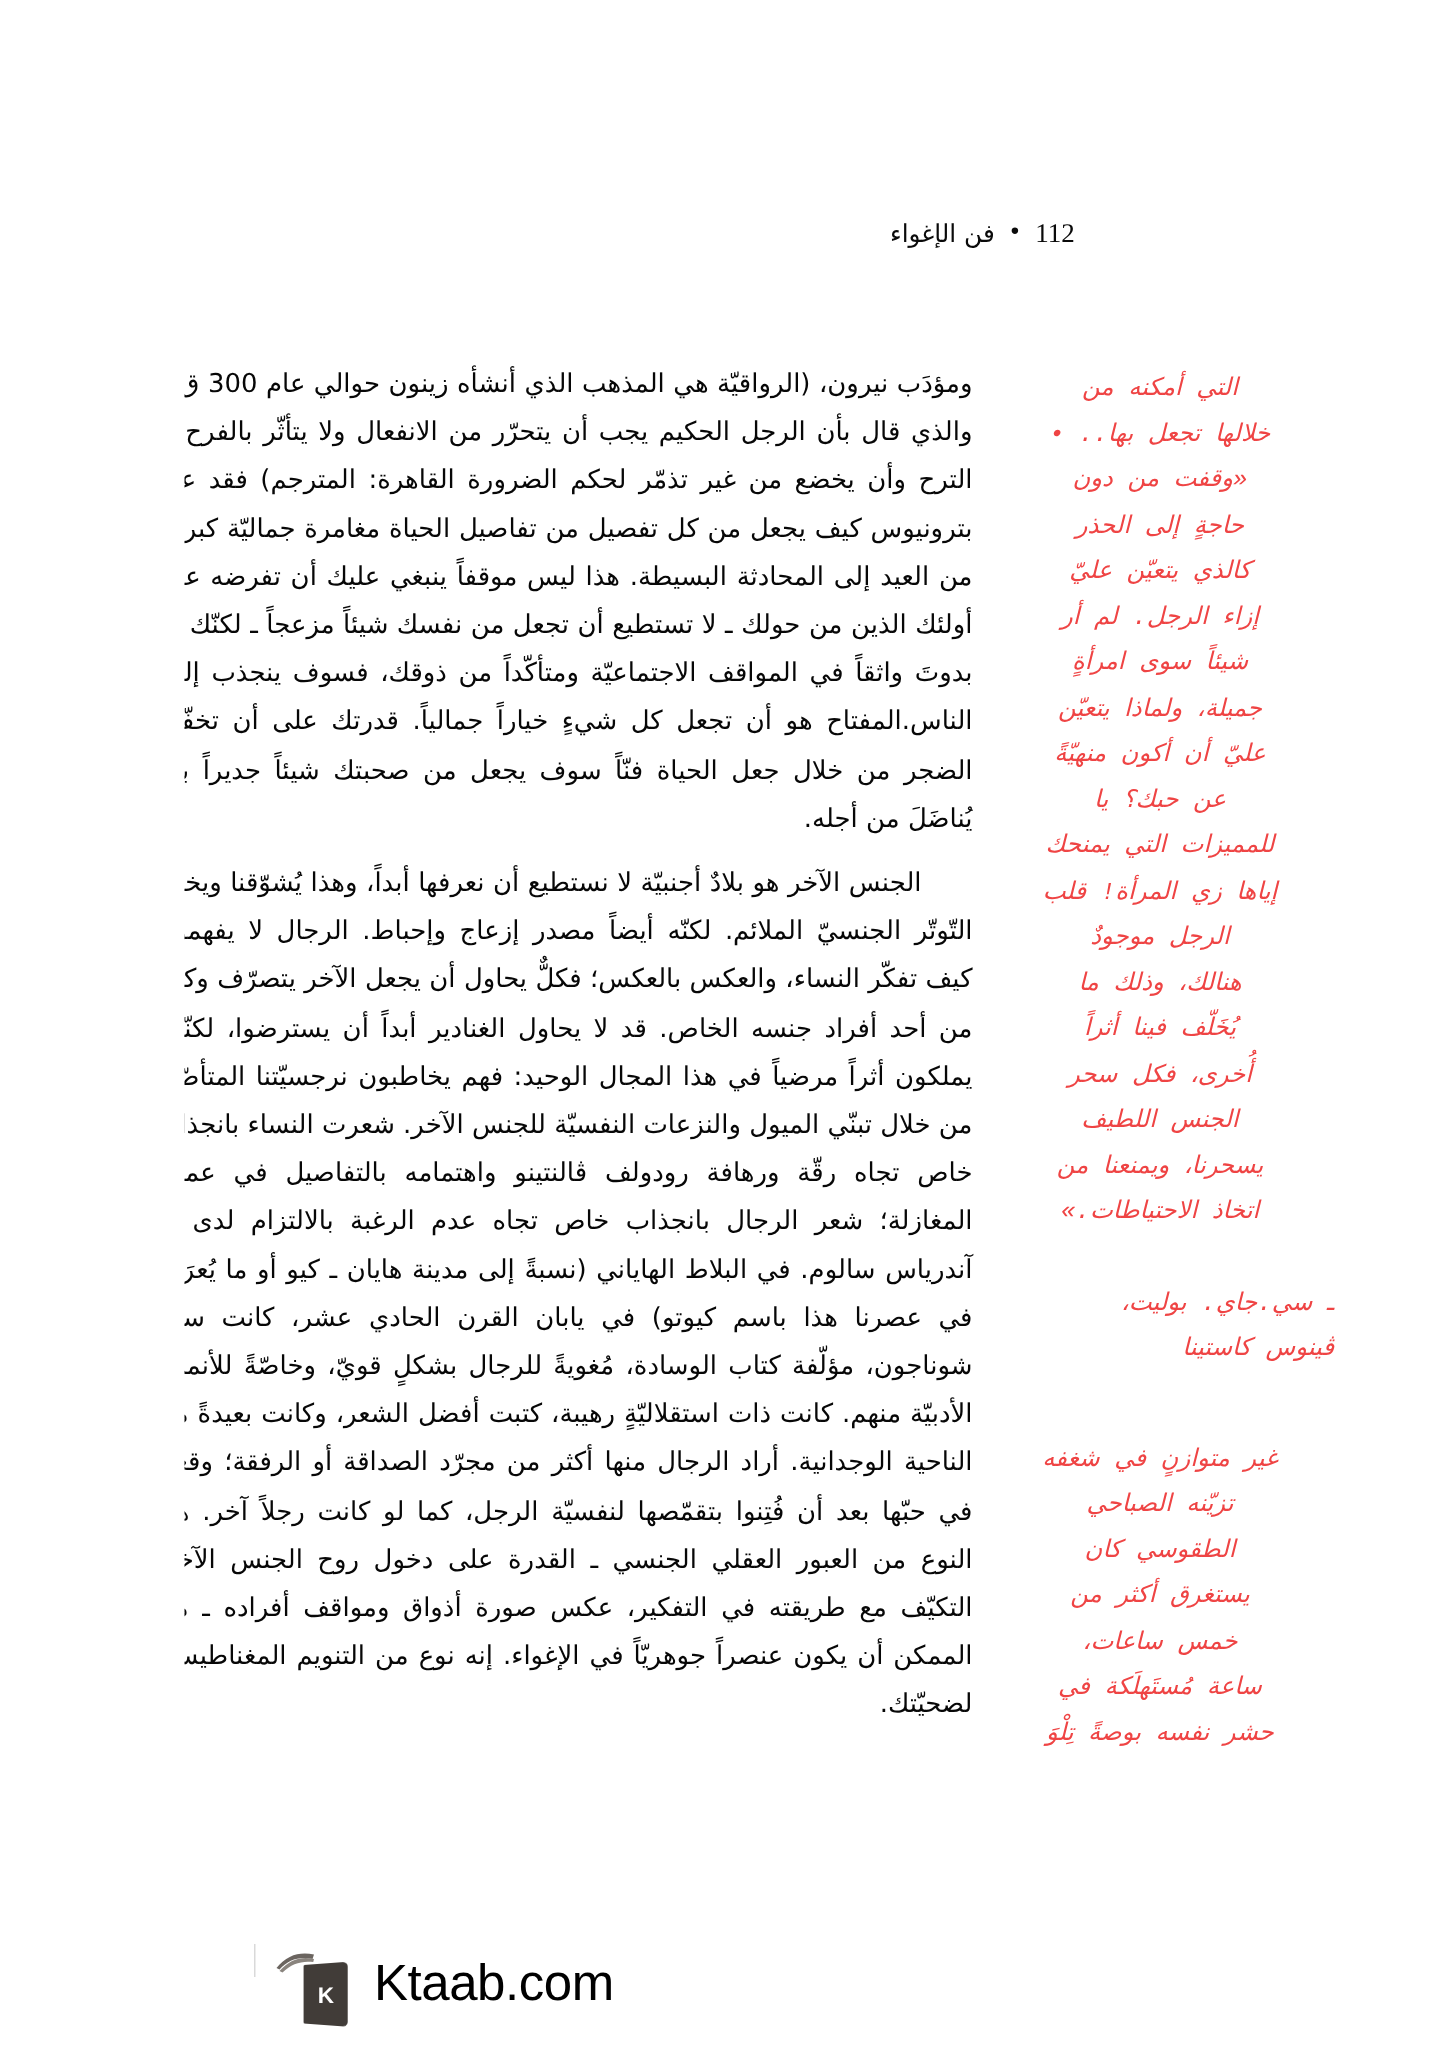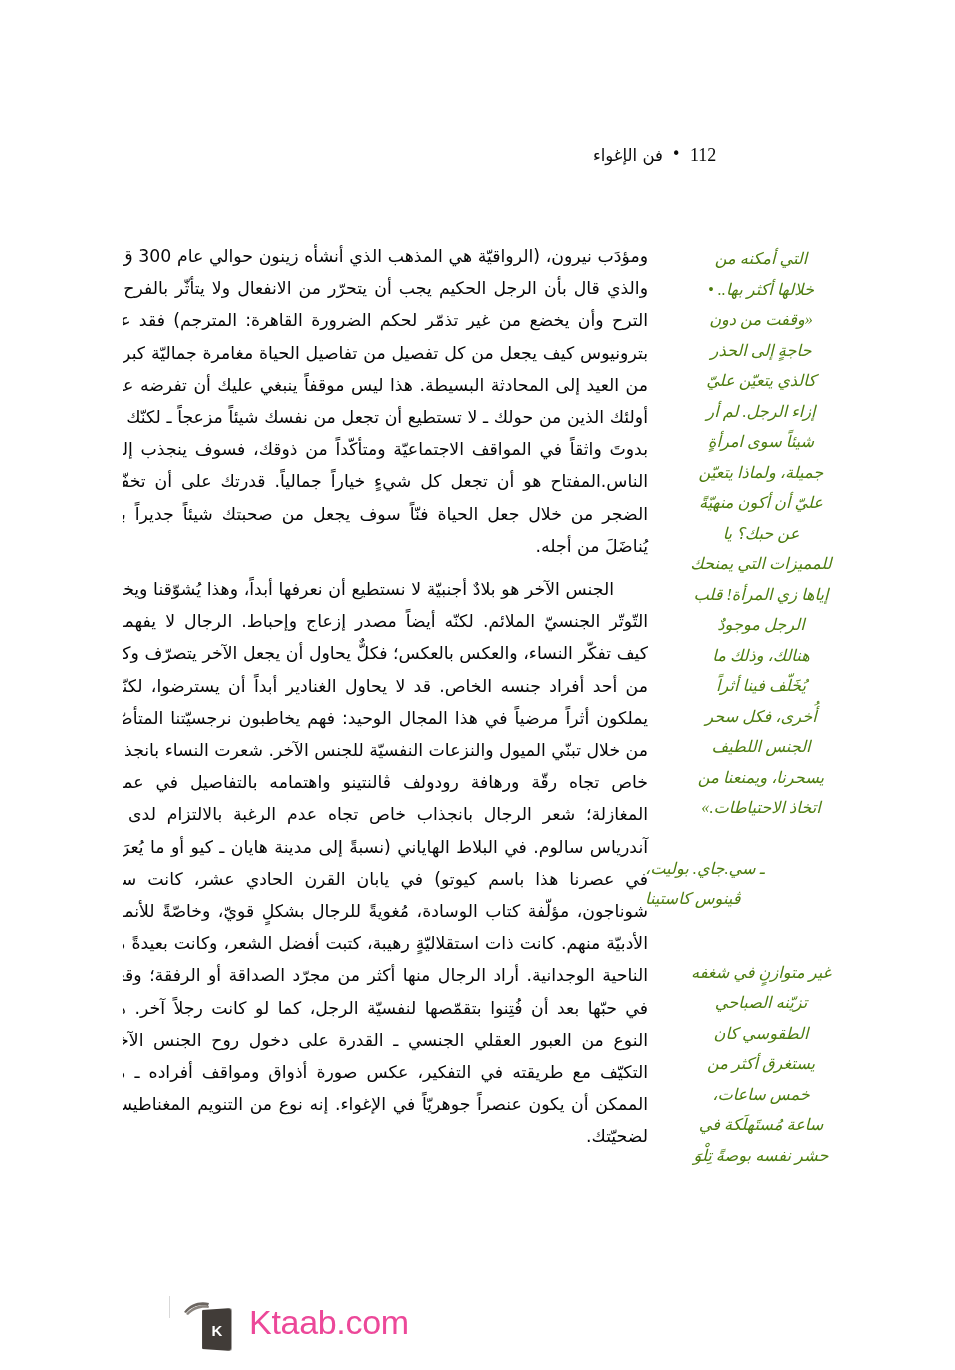--- a/index.html
+++ b/index.html
@@ -88,37 +88,37 @@
   #body-col p:last-child {
     text-align: justify;
   }
   .ital {
   }
 
   
   #margin-col {
     position: absolute;
     top: 4px;
-    right: 16px;
+    right: 4px;
     width: 232px;
     direction: rtl;
     text-align: center;
-    font-family: Liberation Serif, serif;
+    font-family: Liberation Mono, monospace;
     font-style: italic;
     font-size: 16.2px;
     line-height: 30.5px;
-    color: #4d7c0f;
+    color: #ef4444;
   }
   #margin-col .mq-block {
     margin: 0;
     text-align: center;
   }
   #margin-col .mq-attrib {
     margin-top: 30px;
-    text-align: left;
+    text-align: right;
     line-height: 30px;
   }
   #margin-col .mq-block2 {
     margin-top: 44px;
     text-align: center;
   }
   #margin-col .mq-line {
     display: block;
     white-space: nowrap;
   }
@@ -135,21 +135,21 @@
   #footer .wm-logo {
     position: relative;
     width: 58px;
     height: 56px;
     margin-right: 8px;
     flex: 0 0 auto;
   }
   #footer .wm-text {
     font-family: "Liberation Sans", sans-serif;
     font-size: 34px;
-    color: #ec4899;
+    color: #000000;
     letter-spacing: -0.3px;
     line-height: 1;
     padding-bottom: 4px;
   }
   .book-cover {
     position: absolute;
     left: 18px;
     top: 13px;
     width: 30px;
     height: 41px;
@@ -199,21 +199,21 @@
 
     <div id="body-col">
       <p class="para">ومؤدَب نيرون، (الرواقيّة هي المذهب الذي أنشأه زينون حوالي عام 300 ق.م والذي قال بأن الرجل الحكيم يجب أن يتحرّر من الانفعال ولا يتأثّر بالفرح أو الترح وأن يخضع من غير تذمّر لحكم الضرورة القاهرة: المترجم) فقد علم بترونيوس كيف يجعل من كل تفصيل من تفاصيل الحياة مغامرة جماليّة كبرى، من العيد إلى المحادثة البسيطة. هذا ليس موقفاً ينبغي عليك أن تفرضه على أولئك الذين من حولك ـ لا تستطيع أن تجعل من نفسك شيئاً مزعجاً ـ لكنّك إن بدوتَ واثقاً في المواقف الاجتماعيّة ومتأكّداً من ذوقك، فسوف ينجذب إليك الناس.المفتاح هو أن تجعل كل شيءٍ خياراً جمالياً. قدرتك على أن تخفّف الضجر من خلال جعل الحياة فنّاً سوف يجعل من صحبتك شيئاً جديراً بأن يُناضَلَ من أجله.</p>
       <p class="para indent"><span>الجنس الآخر هو بلادٌ أجنبيّة لا نستطيع أن نعرفها أبداً، وهذا يُشوّقنا ويخلق التّوتّر الجنسيّ الملائم. لكنّه أيضاً مصدر إزعاج وإحباط. الرجال لا يفهمون كيف تفكّر النساء، والعكس بالعكس؛ فكلٌّ يحاول أن يجعل الآخر يتصرّف وكأنّه من أحد أفراد جنسه الخاص. قد لا يحاول الغنادير أبداً أن يسترضوا، لكنّهم يملكون أثراً مرضياً في هذا المجال الوحيد: فهم يخاطبون نرجسيّتنا المتأصّلة من خلال تبنّي الميول والنزعات النفسيّة للجنس الآخر. شعرت النساء بانجذاب خاص تجاه رقّة ورهافة رودولف ڤالنتينو واهتمامه بالتفاصيل في عمليّة المغازلة؛ شعر الرجال بانجذاب خاص تجاه عدم الرغبة بالالتزام لدى لو آندرياس سالوم. في البلاط الهاياني (نسبةً إلى مدينة هايان ـ كيو أو ما يُعرَف في عصرنا هذا باسم كيوتو) في يابان القرن الحادي عشر، كانت ساي شوناجون، مؤلّفة كتاب </span><span class="ital">الوسادة</span><span>، مُغويةً للرجال بشكلٍ قويّ، وخاصّةً للأنماط الأدبيّة منهم. كانت ذات استقلاليّةٍ رهيبة، كتبت أفضل الشعر، وكانت بعيدةً من الناحية الوجدانية. أراد الرجال منها أكثر من مجرّد الصداقة أو الرفقة؛ وقعوا في حبّها بعد أن فُتِنوا بتقمّصها لنفسيّة الرجل، كما لو كانت رجلاً آخر. هذا النوع من العبور العقلي الجنسي ـ القدرة على دخول روح الجنس الآخر، التكيّف مع طريقته في التفكير، عكس صورة أذواق ومواقف أفراده ـ من الممكن أن يكون عنصراً جوهريّاً في الإغواء. إنه نوع من التنويم المغناطيسي لضحيّتك.</span></p>
     </div>
 
     <div id="margin-col">
 
       <div class="mq-block">
         <span class="mq-line">التي أمكنه من</span>
-        <span class="mq-line">خلالها أكثر بها.. •</span>
+        <span class="mq-line">خلالها تجعل بها.. •</span>
         <span class="mq-line">«وقفت من دون</span>
         <span class="mq-line">حاجةٍ إلى الحذر</span>
         <span class="mq-line">كالذي يتعيّن عليّ</span>
         <span class="mq-line">إزاء الرجل. لم أر</span>
         <span class="mq-line">شيئاً سوى امرأةٍ</span>
         <span class="mq-line">جميلة، ولماذا يتعيّن</span>
         <span class="mq-line">عليّ أن أكون منهيّةً</span>
         <span class="mq-line">عن حبك؟ يا</span>
         <span class="mq-line">للمميزات التي يمنحك</span>
         <span class="mq-line">إياها زي المرأة! قلب</span>

